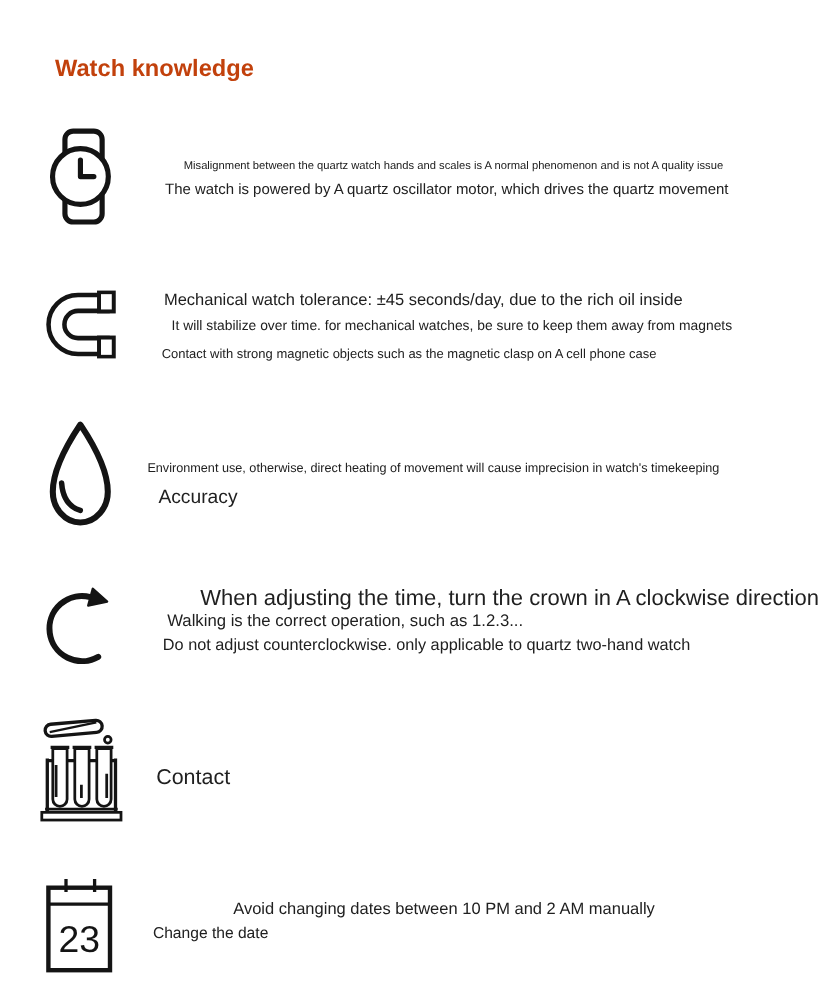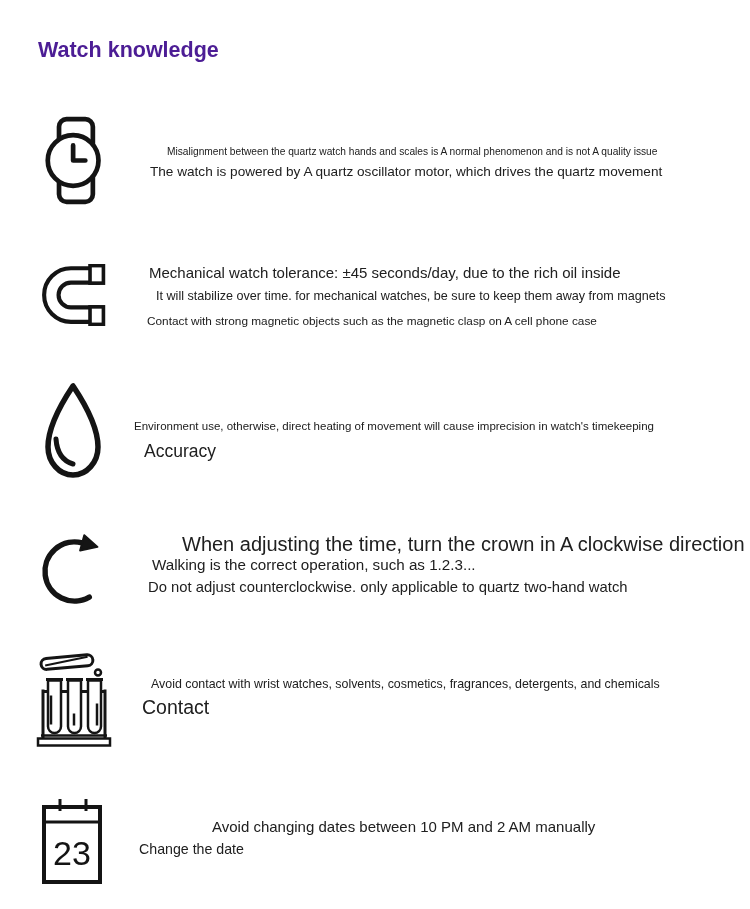--- a/index.html
+++ b/index.html
@@ -6,21 +6,21 @@
   .page{
     position:relative;
     width:750px;height:909px;
     background:#ffffff;
     font-family:"Liberation Sans","DejaVu Sans",sans-serif;
     color:#1c1c1c;
     overflow:hidden;
   }
   .title{
     position:absolute;left:38px;top:38px;
-    font-size:21.5px;font-weight:700;margin:0;color:#4c1d95;
+    font-size:21.5px;font-weight:700;margin:12px;color:#c2410c;
   }
   .ln{
     position:absolute;white-space:nowrap;
     font-weight:400;color:#202020;line-height:1.2;
   }
   .icon{position:absolute;display:block;}
   .icon *{vector-effect:none;}
 </style>
 </head>
 <body>
@@ -75,21 +75,20 @@
     <path d="M32 33 V79 A6.5 6.5 0 0 0 45 79 V33 Z" fill="#fff" stroke="#141414" stroke-width="2.5"></path>
     <line x1="38" y1="66" x2="38" y2="78" stroke="#141414" stroke-width="2.5"></line>
     <path d="M52 33 V79 A6.5 6.5 0 0 0 65 79 V33 Z" fill="#fff" stroke="#141414" stroke-width="2.5"></path>
     <line x1="61" y1="56" x2="61" y2="78" stroke="#141414" stroke-width="2.5"></line>
     <line x1="10" y1="32" x2="27" y2="32" stroke="#141414" stroke-width="3"></line>
     <line x1="30" y1="32" x2="47" y2="32" stroke="#141414" stroke-width="3"></line>
     <line x1="50" y1="32" x2="67" y2="32" stroke="#141414" stroke-width="3"></line>
     <line x1="5" y1="88" x2="71" y2="88" stroke="#141414" stroke-width="2.5"></line>
     <rect x="2" y="91" width="72" height="7" fill="#fff" stroke="#141414" stroke-width="2.5"></rect>
   </svg>
-  <div class="ln" style="left:151px;top:677px;font-size:12.4px">Avoid contact with wrist watches, solvents, cosmetics, fragrances, detergents, and chemicals</div>
   <div class="ln" style="left:142px;top:696px;font-size:19.5px">Contact</div>
 
   <svg class="icon" style="left:40px;top:796px;width:64px;height:90px" viewBox="0 0 64 90">
     <rect x="4" y="11" width="56" height="75" fill="#fff" stroke="#141414" stroke-width="4"></rect>
     <line x1="4" y1="26" x2="60" y2="26" stroke="#141414" stroke-width="3"></line>
     <line x1="20" y1="3" x2="20" y2="15" stroke="#141414" stroke-width="3"></line>
     <line x1="46" y1="3" x2="46" y2="15" stroke="#141414" stroke-width="3"></line>
     <text x="32" y="69" text-anchor="middle" font-size="34" font-family="Liberation Sans, sans-serif" fill="#141414">23</text>
   </svg>
   <div class="ln" style="left:212px;top:818px;font-size:15px">Avoid changing dates between 10 PM and 2 AM manually</div>

